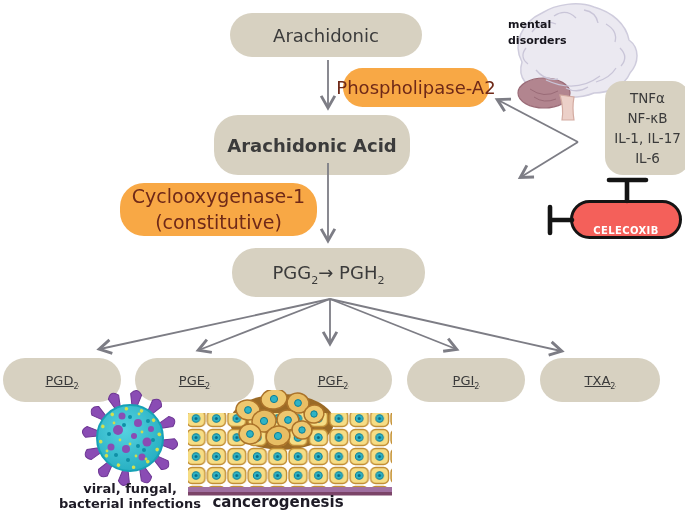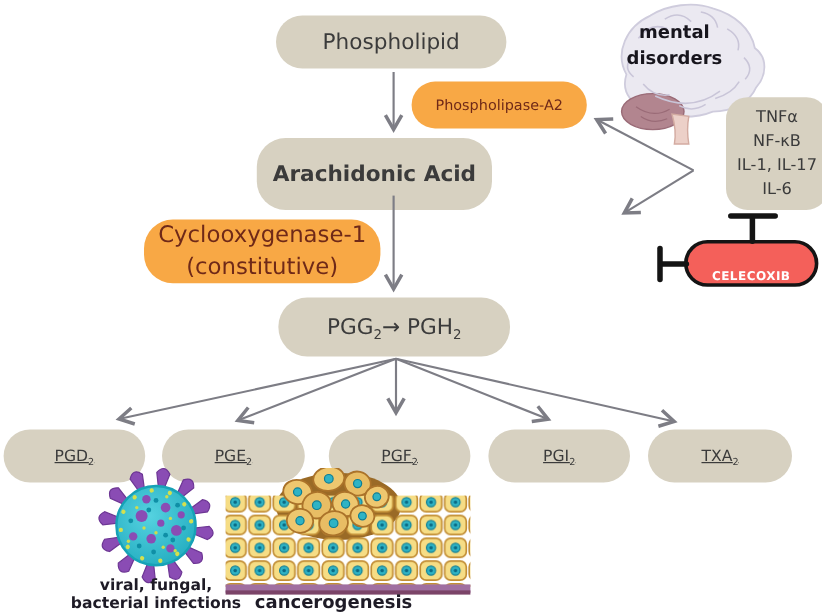--- a/index.html
+++ b/index.html
@@ -24,22 +24,22 @@
     justify-content:center;font-size:13.5px;line-height:1.5;z-index:2;text-align:center;
   }
   .drug-pill{
     position:absolute;left:570px;top:200px;width:112px;height:39px;border-radius:20px;
     background:#f4605a;border:3.5px solid #141414;box-sizing:border-box;
     display:flex;align-items:flex-end;justify-content:center;color:#ffffff;
     font-weight:bold;font-size:10px;letter-spacing:0.4px;z-index:3;
   }
   .brain-wrap{position:absolute;left:492px;top:0px;width:152px;height:122px;z-index:1;}
   .brain-label{
-    position:absolute;left:492px;top:17px;width:140px;z-index:2;text-align:center;
-    font-weight:bold;color:#17151d;font-size:15px;line-height:1.42;
+    position:absolute;left:508px;top:17px;width:140px;z-index:2;
+    font-weight:bold;color:#17151d;font-size:11px;line-height:1.42;
   }
   .virus-wrap{position:absolute;left:72px;top:382px;width:116px;height:112px;z-index:4;}
   .tissue-wrap{position:absolute;left:186px;top:390px;width:208px;height:108px;z-index:4;}
   .caption{
     position:absolute;z-index:5;text-align:center;font-weight:bold;color:#1e1b26;
   }
   .caption-infections{left:35px;top:481px;width:190px;font-size:13px;line-height:1.18;}
   .caption-cancer{left:192px;top:493px;width:172px;font-size:15px;}
   .arrow-layer{position:absolute;left:0;top:0;width:685px;height:513px;z-index:3;pointer-events:none;}
 </style>
@@ -68,24 +68,24 @@
         <path d="M104,82 q14,-4 20,-14"></path>
       </g>
     </svg>
   </div>
   <div class="brain-label">
     <div>mental</div>
     <div>disorders</div>
   </div>
 
   <div class="box beige lbl-lg" style="left:230px;top:13px;width:192px;height:44px;">
-    <span>Phospholipid</span>
-  </div>
-
-  <div class="box orange" style="left:343px;top:68px;width:146px;height:39px;font-size:12px;">
+    <span>Arachidonic</span>
+  </div>
+
+  <div class="box orange" style="left:343px;top:68px;width:146px;height:39px;font-size:18px;">
     <span>Phospholipase-A2</span>
   </div>
 
   <div class="box beige lbl-lg" style="left:214px;top:115px;width:196px;height:60px;font-weight:bold;">
     <span>Arachidonic Acid</span>
   </div>
 
   <div class="box orange two-line lbl-md" style="left:120px;top:183px;width:197px;height:53px;">
     <div>Cyclooxygenase-1</div>
     <div>(constitutive)</div>

